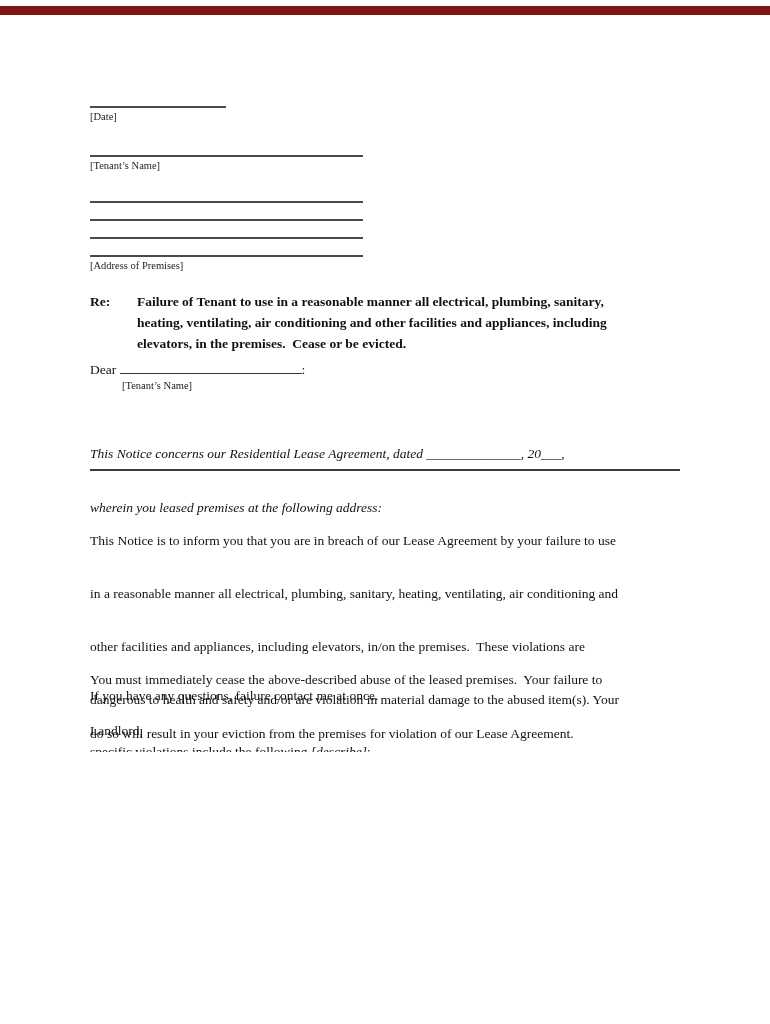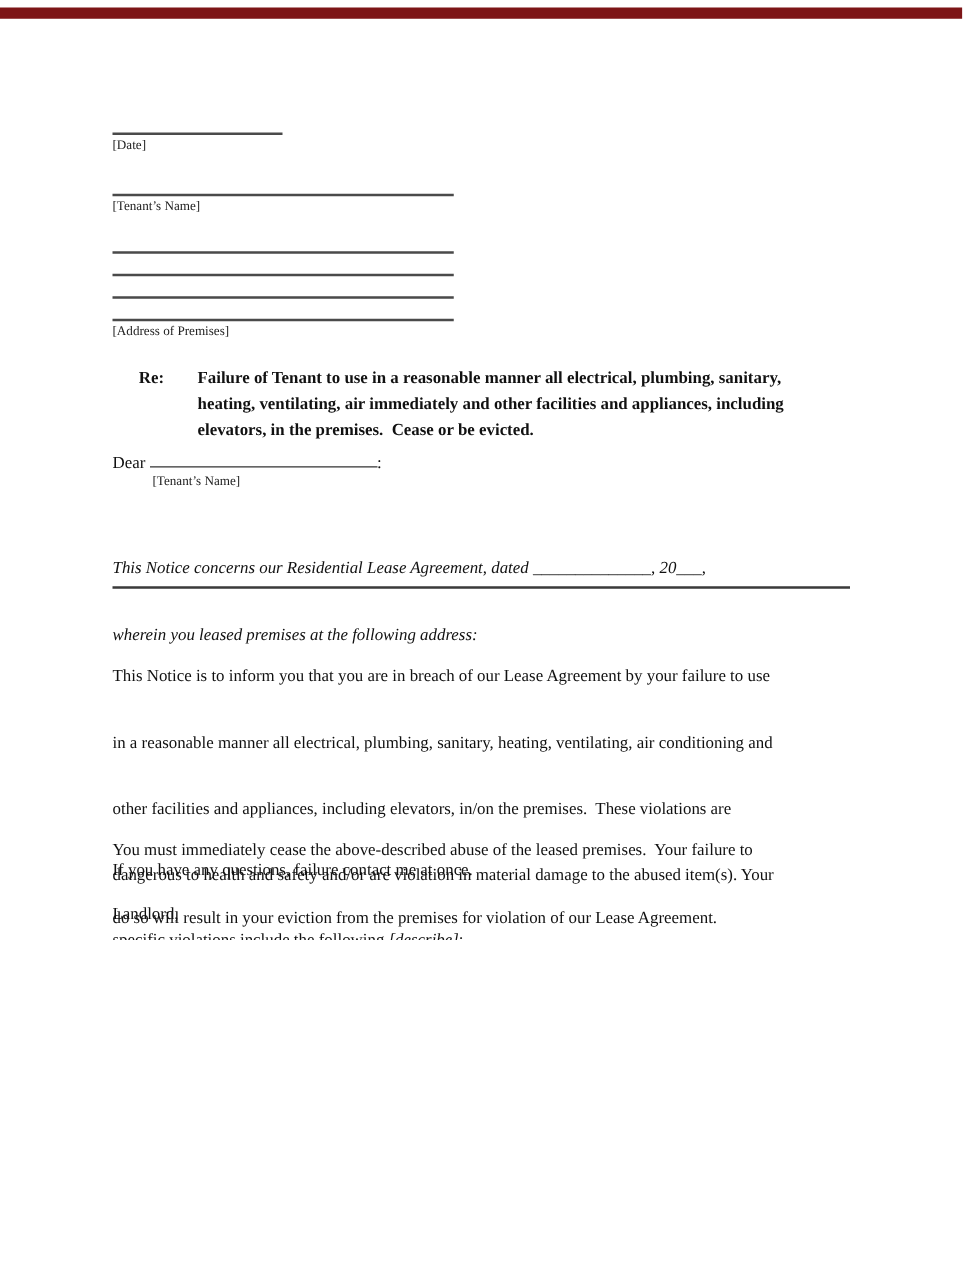--- a/index.html
+++ b/index.html
@@ -24,21 +24,21 @@
   .rule-a3{top:237px;width:273px;}
   .rule-a4{top:255px;width:273px;}
   .rule-full{top:469px;width:590px;border-top-color:#3a3a3a;}
   .rule-sig{top:770px;width:310px;}
   .small-label{font-size:10.5px;line-height:13px;color:#222;white-space:pre;}
   .lab-date{top:110px;}
   .lab-tenant{top:159px;}
   .lab-address{top:259px;}
   .lab-tenant2{top:379px;left:122px;}
   .body-text{font-size:13.5px;line-height:18px;white-space:pre;}
-  .re-block{top:291px;width:620px;margin-left:21px;}
+  .re-block{top:291px;width:620px;}
   .re-prefix{position:absolute;left:0;top:0;font-weight:bold;font-size:13.5px;line-height:21px;white-space:pre;}
   .re-lines{margin-left:47px;font-weight:bold;font-size:13.5px;line-height:21px;}
   .re-lines div{white-space:pre;}
   .dear-row{top:361px;font-size:13.5px;white-space:pre;}
   .blank-inline{display:inline-block;width:182px;height:12px;border-bottom:1.5px solid #333;}
   .para-lease{top:409px;font-style:italic;}
   .para-breach{top:497px;line-height:17.6px;}
   .para-cease{top:635px;}
   .para-questions{top:687px;}
   .closing{top:722px;}
@@ -61,21 +61,21 @@
   <div class="abs rule rule-a1"></div>
   <div class="abs rule rule-a2"></div>
   <div class="abs rule rule-a3"></div>
   <div class="abs rule rule-a4"></div>
   <div class="abs small-label lab-address">[Address of Premises]</div>
 
   <div class="abs re-block">
     <span class="re-prefix">Re:</span>
     <div class="re-lines">
       <div>Failure of Tenant to use in a reasonable manner all electrical, plumbing, sanitary,</div>
-      <div>heating, ventilating, air immediately and other facilities and appliances, including</div>
+      <div>heating, ventilating, air conditioning and other facilities and appliances, including</div>
       <div>elevators, in the premises.  Cease or be evicted.</div>
     </div>
   </div>
 
   <div class="abs dear-row"><span>Dear </span><span class="blank-inline"></span><span>:</span></div>
   <div class="abs small-label lab-tenant2">[Tenant’s Name]</div>
 
   <div class="abs body-text para-lease">
     <div>This Notice concerns our Residential Lease Agreement, dated ______________, 20___,</div>
     <div>wherein you leased premises at the following address:</div>

